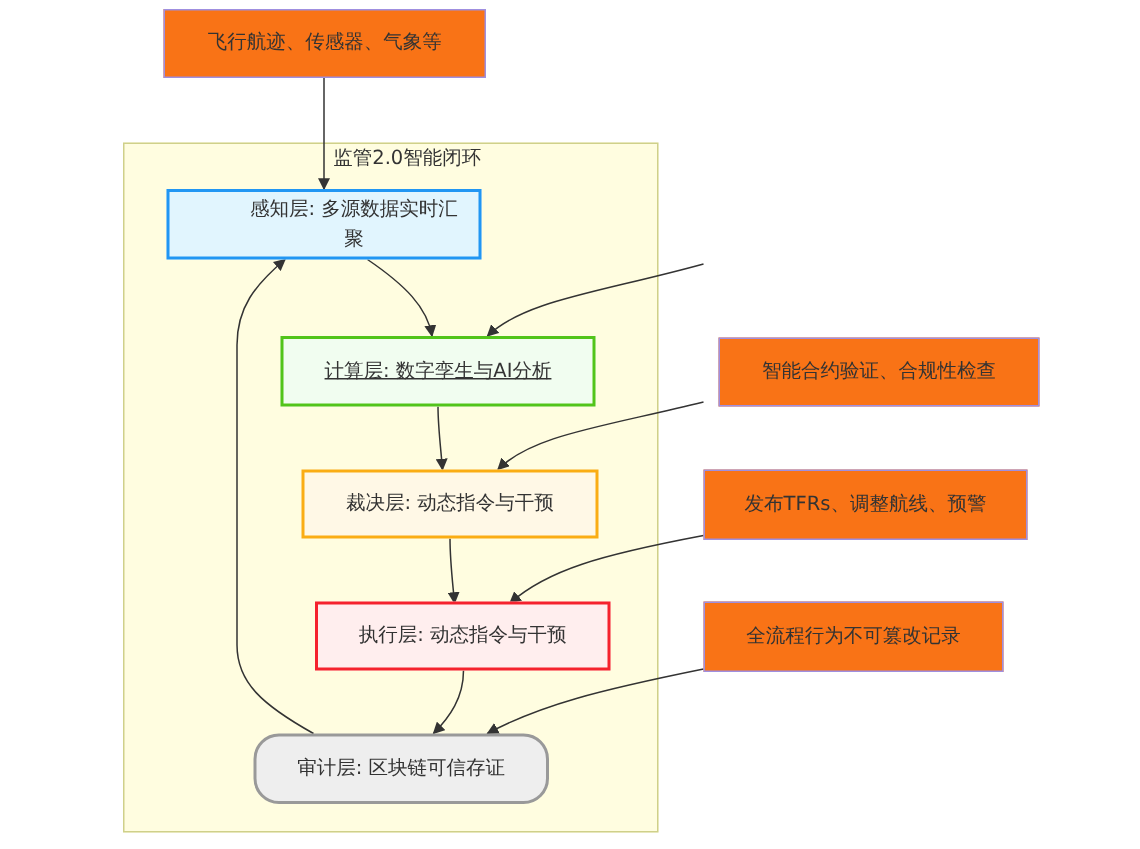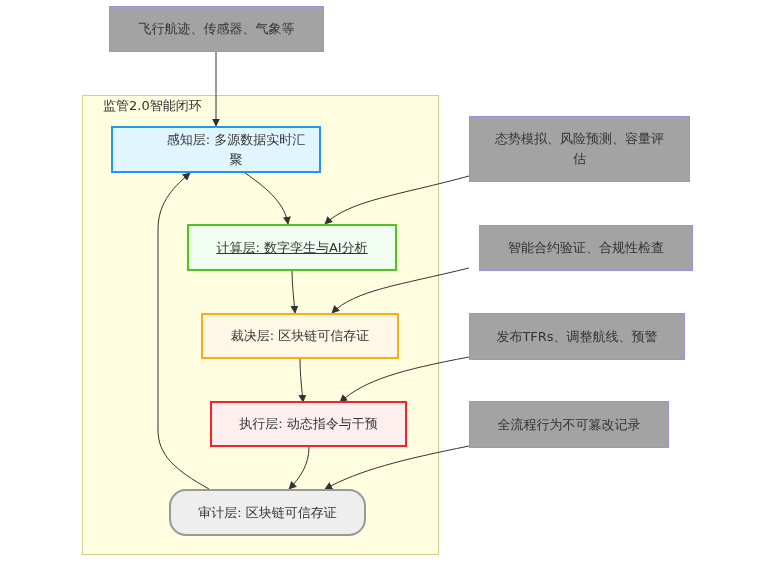--- a/index.html
+++ b/index.html
@@ -30,42 +30,42 @@
       height: 460px;
       box-sizing: border-box;
       border: 1px solid #cfd08a;
       background: #fffde0;
     }
     .subgraph-title {
       position: absolute;
       left: 0;
       top: 1px;
       width: 357px;
-      text-align: left;
+      text-align: center;
       font-size: 13px;
       line-height: 18px;
       color: #333;
       padding-left: 20px;
       box-sizing: border-box;
     }
     .node {
       position: absolute;
       box-sizing: border-box;
       display: flex;
       align-items: center;
       justify-content: center;
       text-align: center;
       font-size: 13px;
       line-height: 20px;
       color: #333;
       padding: 0 8px;
       cursor: pointer;
     }
     .node.external {
-      background: #a3a3a3;
+      background: #f97316;
       border: 1px solid #9f8fe0;
     }
     .node.perception {
       background: #e1f5fe;
       border: 2px solid #2196f3;
     }
     .node.compute {
       background: #f1fdf0;
       border: 2px solid #52c41a;
       text-decoration: underline;
@@ -129,34 +129,31 @@
 
   <div class="node perception" style="left:111px;top:126px;width:210px;height:47px;padding-left:48px;">
     <span>感知层: 多源数据实时汇聚</span>
   </div>
 
   <div class="node compute" style="left:187px;top:224px;width:210px;height:47px;">
     <span>计算层: 数字孪生与AI分析</span>
   </div>
 
   <div class="node decision" style="left:201px;top:313px;width:198px;height:46px;">
-    <span>裁决层: 区块链可信存证</span>
+    <span>裁决层: 动态指令与干预</span>
   </div>
 
   <div class="node execution" style="left:210px;top:401px;width:197px;height:46px;">
     <span>执行层: 动态指令与干预</span>
   </div>
 
   <div class="node audit" style="left:169px;top:489px;width:197px;height:47px;border-radius:17px;">
     <span>审计层: 区块链可信存证</span>
   </div>
 
-  <div class="node external" style="left:469px;top:116px;width:221px;height:66px;padding:0 20px;">
-    <span>态势模拟、风险预测、容量评估</span>
-  </div>
 
   <div class="node external" style="left:479px;top:225px;width:214px;height:46px;">
     <span>智能合约验证、合规性检查</span>
   </div>
 
   <div class="node external" style="left:469px;top:313px;width:216px;height:47px;">
     <span>发布TFRs、调整航线、预警</span>
   </div>
 
   <div class="node external" style="left:469px;top:401px;width:200px;height:47px;align-items:center;">

